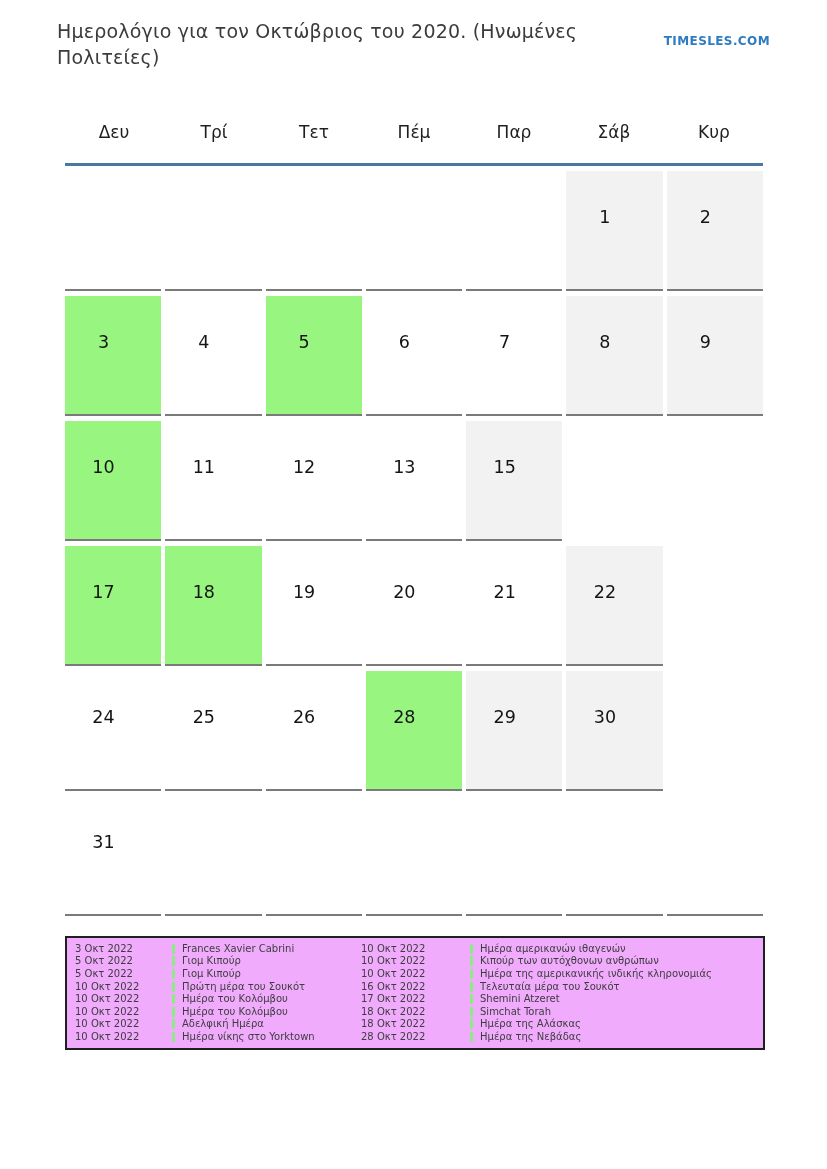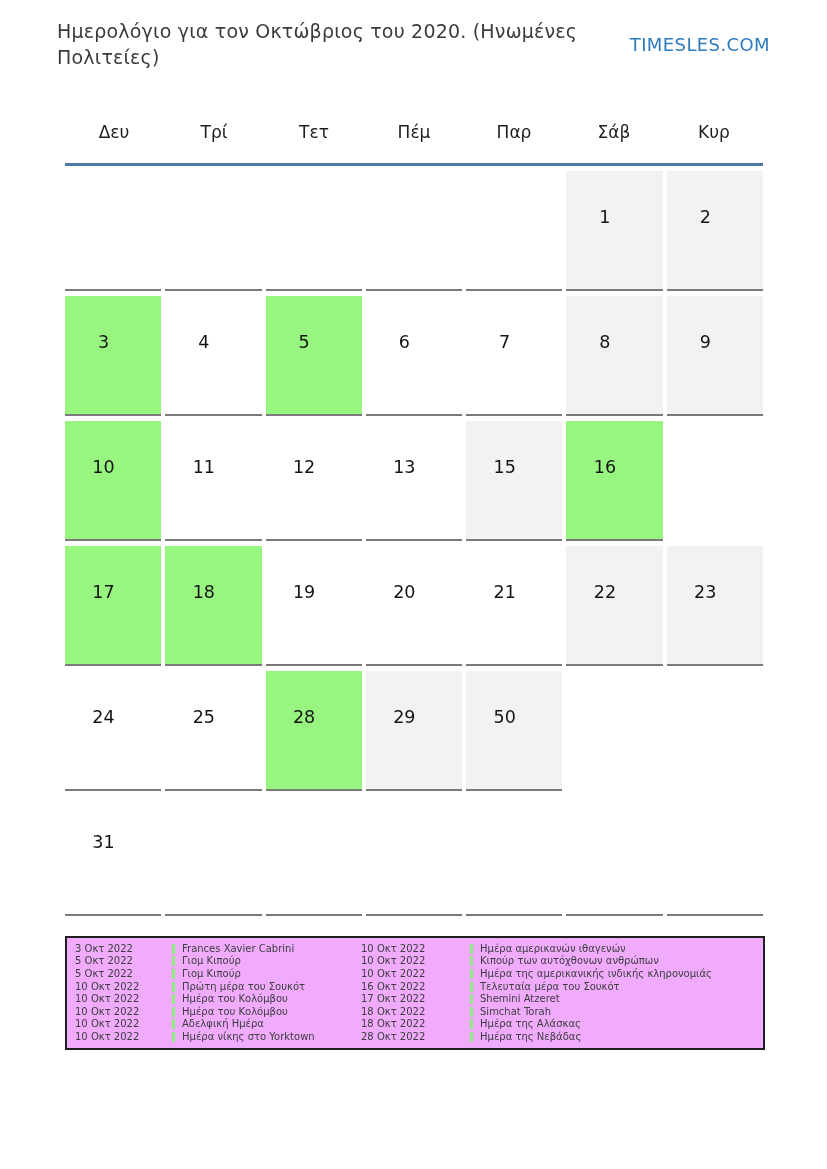--- a/index.html
+++ b/index.html
@@ -24,21 +24,21 @@
     display: flex; justify-content: space-between; align-items: flex-start;
   }
   .page-title {
     width: 590px;
     font-size: 19px; line-height: 26px;
     font-weight: 400; color: #3b3b3b;
     letter-spacing: 0.2px;
   }
   .brand-link {
     margin-top: 16px;
-    font-size: 18px; font-weight: 400;
+    font-size: 12px; font-weight: 700;
     color: var(--brand-blue);
     text-decoration: none; letter-spacing: 0.4px;
     cursor: pointer;
   }
   .calendar {
     position: absolute; top: 100px; left: 65px; width: 698px;
   }
   .weekday-row {
     display: grid; grid-template-columns: repeat(7, 1fr); column-gap: 2px;
     height: 63px; align-items: center;
@@ -161,62 +161,59 @@
         </div>
         <div class="day-cell">
           <span class="day-number">12</span>
         </div>
         <div class="day-cell">
           <span class="day-number">13</span>
         </div>
         <div class="day-cell weekend">
           <span class="day-number">15</span>
         </div>
-        <div class="day-cell highlight">
-          <span class="day-number">16</span>
-        </div>
       </div>
       <div class="week-row">
         <div class="day-cell highlight">
           <span class="day-number">17</span>
         </div>
         <div class="day-cell highlight">
           <span class="day-number">18</span>
         </div>
         <div class="day-cell">
           <span class="day-number">19</span>
         </div>
         <div class="day-cell">
           <span class="day-number">20</span>
         </div>
         <div class="day-cell">
           <span class="day-number">21</span>
         </div>
         <div class="day-cell weekend">
           <span class="day-number">22</span>
         </div>
-        <div class="day-cell weekend">
-          <span class="day-number">23</span>
-        </div>
       </div>
       <div class="week-row">
         <div class="day-cell">
           <span class="day-number">24</span>
         </div>
         <div class="day-cell">
           <span class="day-number">25</span>
         </div>
+        <div class="day-cell">
+          <span class="day-number">26</span>
+        </div>
         <div class="day-cell highlight">
           <span class="day-number">28</span>
         </div>
         <div class="day-cell weekend">
           <span class="day-number">29</span>
         </div>
         <div class="day-cell weekend">
-          <span class="day-number">50</span>
+          <span class="day-number">30</span>
         </div>
       </div>
       <div class="week-row">
         <div class="day-cell">
           <span class="day-number">31</span>
         </div>
         <div class="day-cell"></div>
         <div class="day-cell"></div>
         <div class="day-cell"></div>
         <div class="day-cell"></div>

